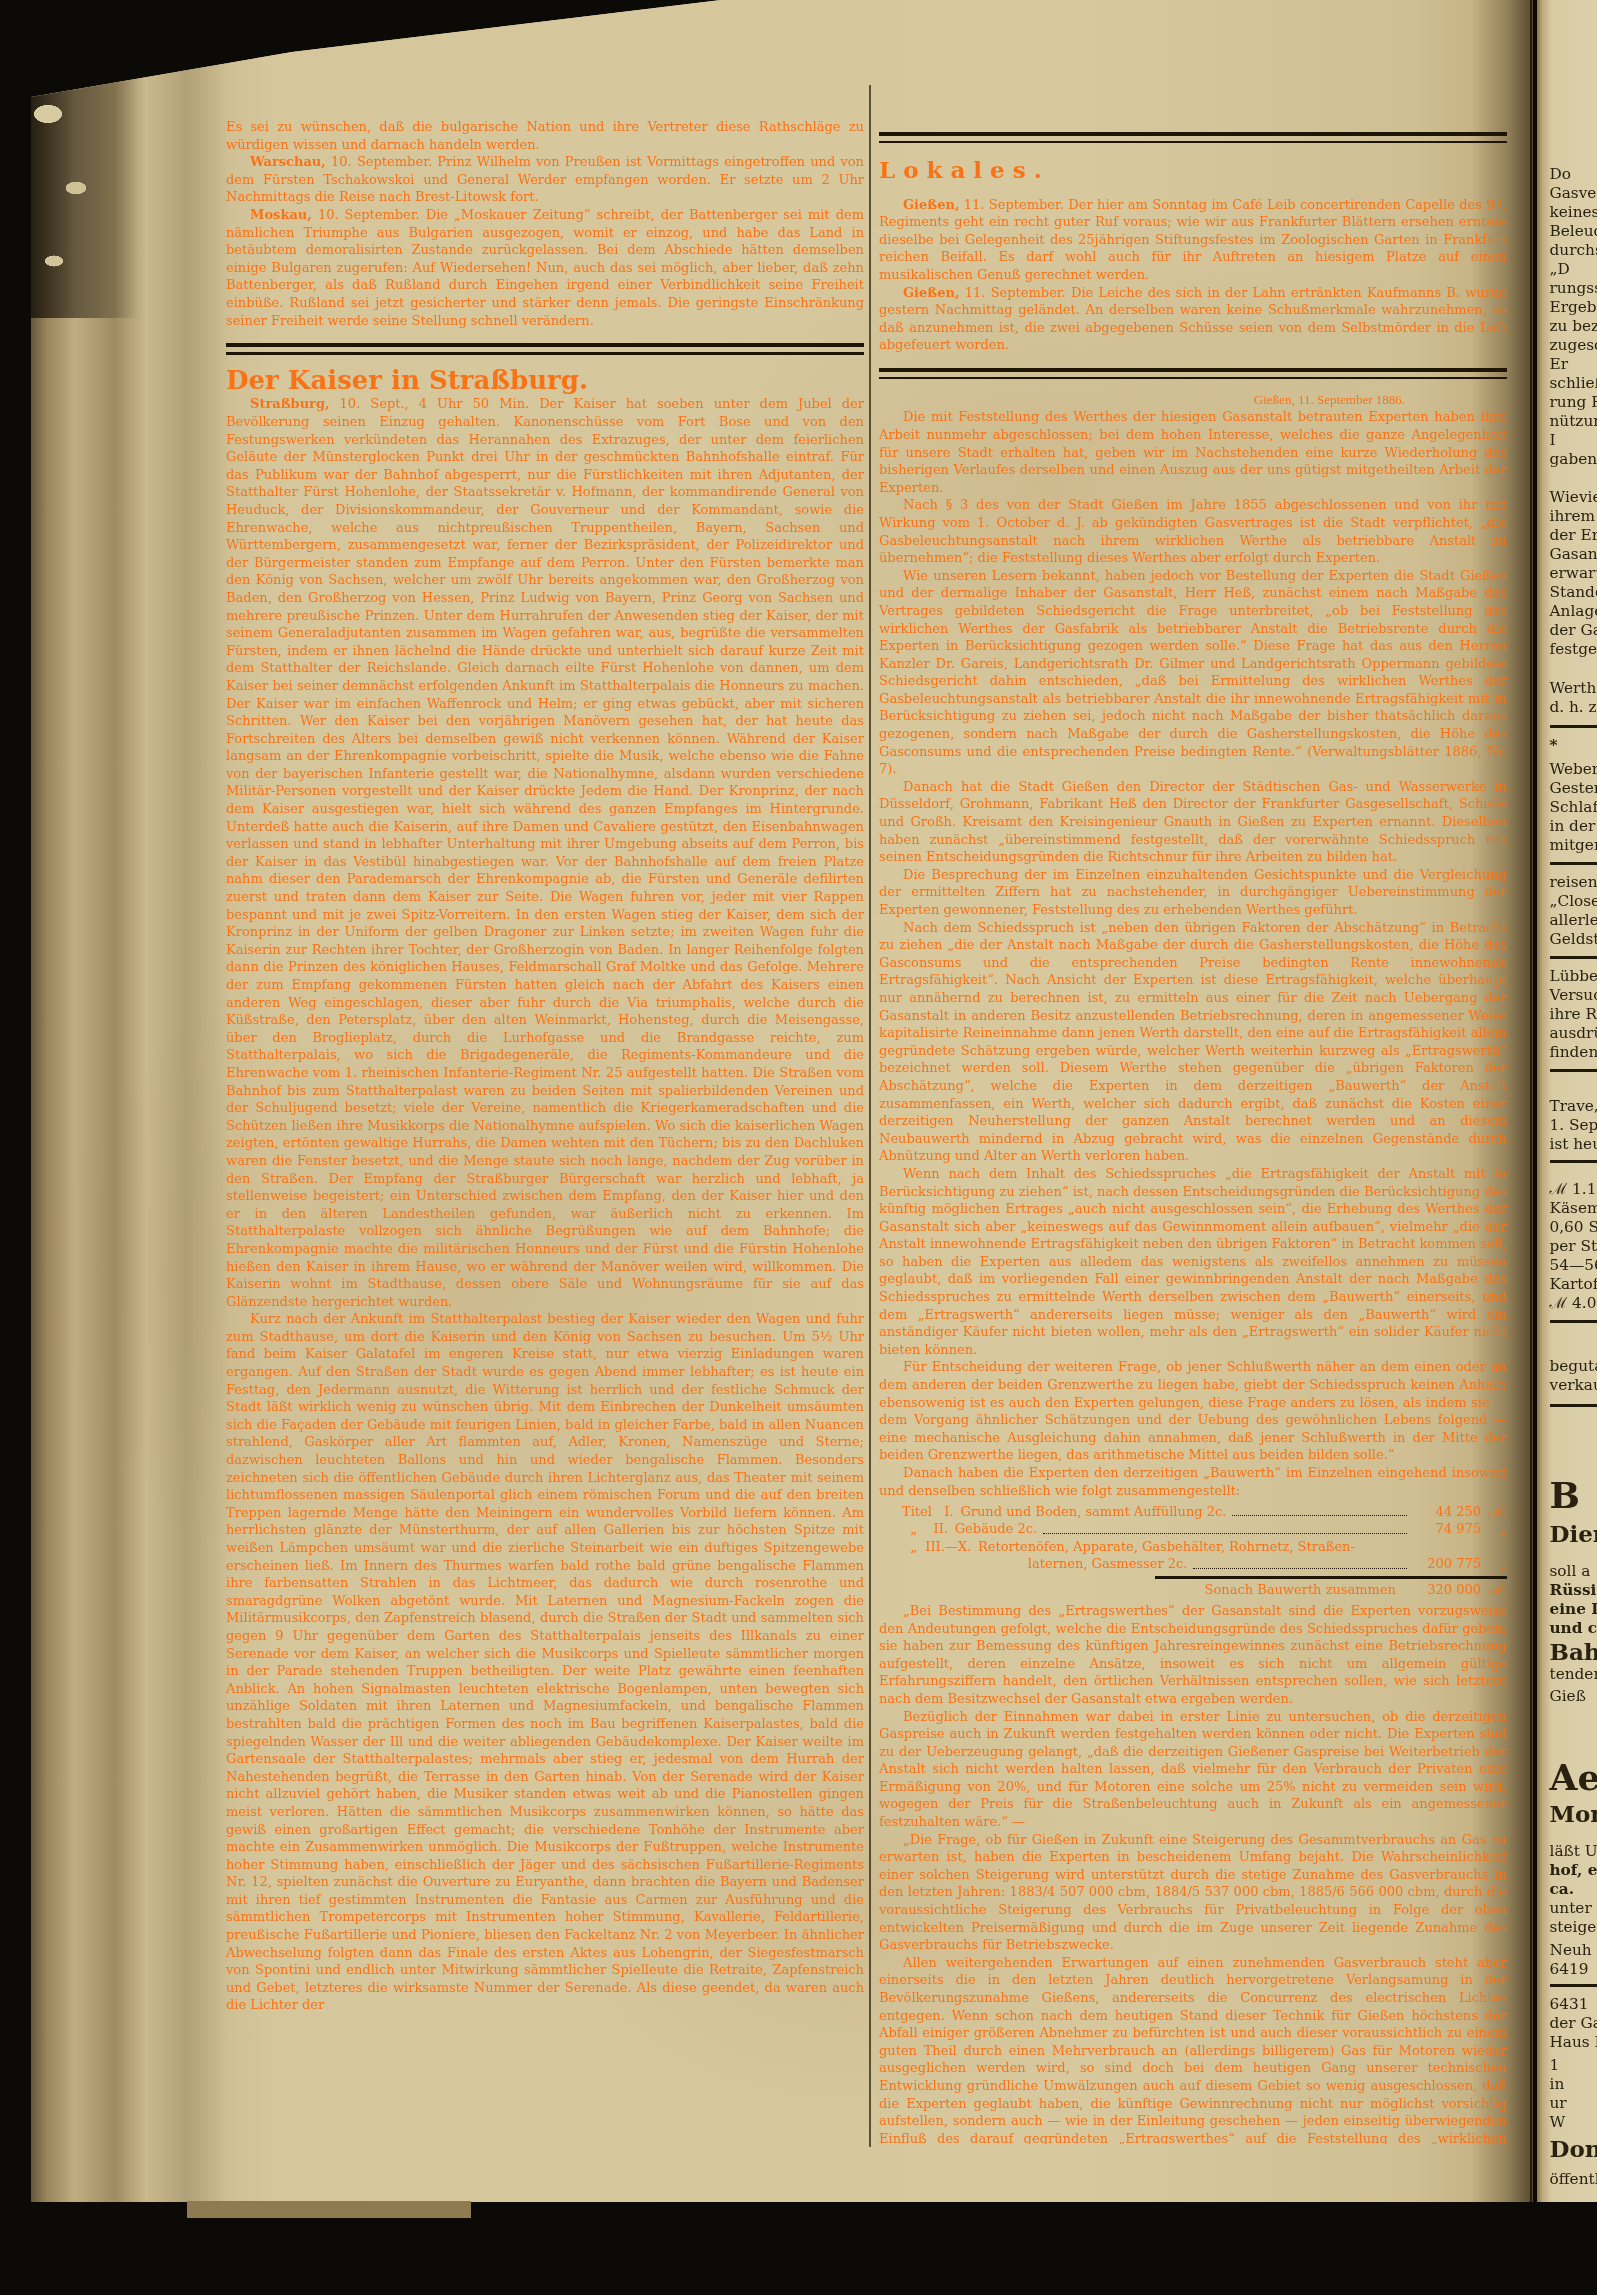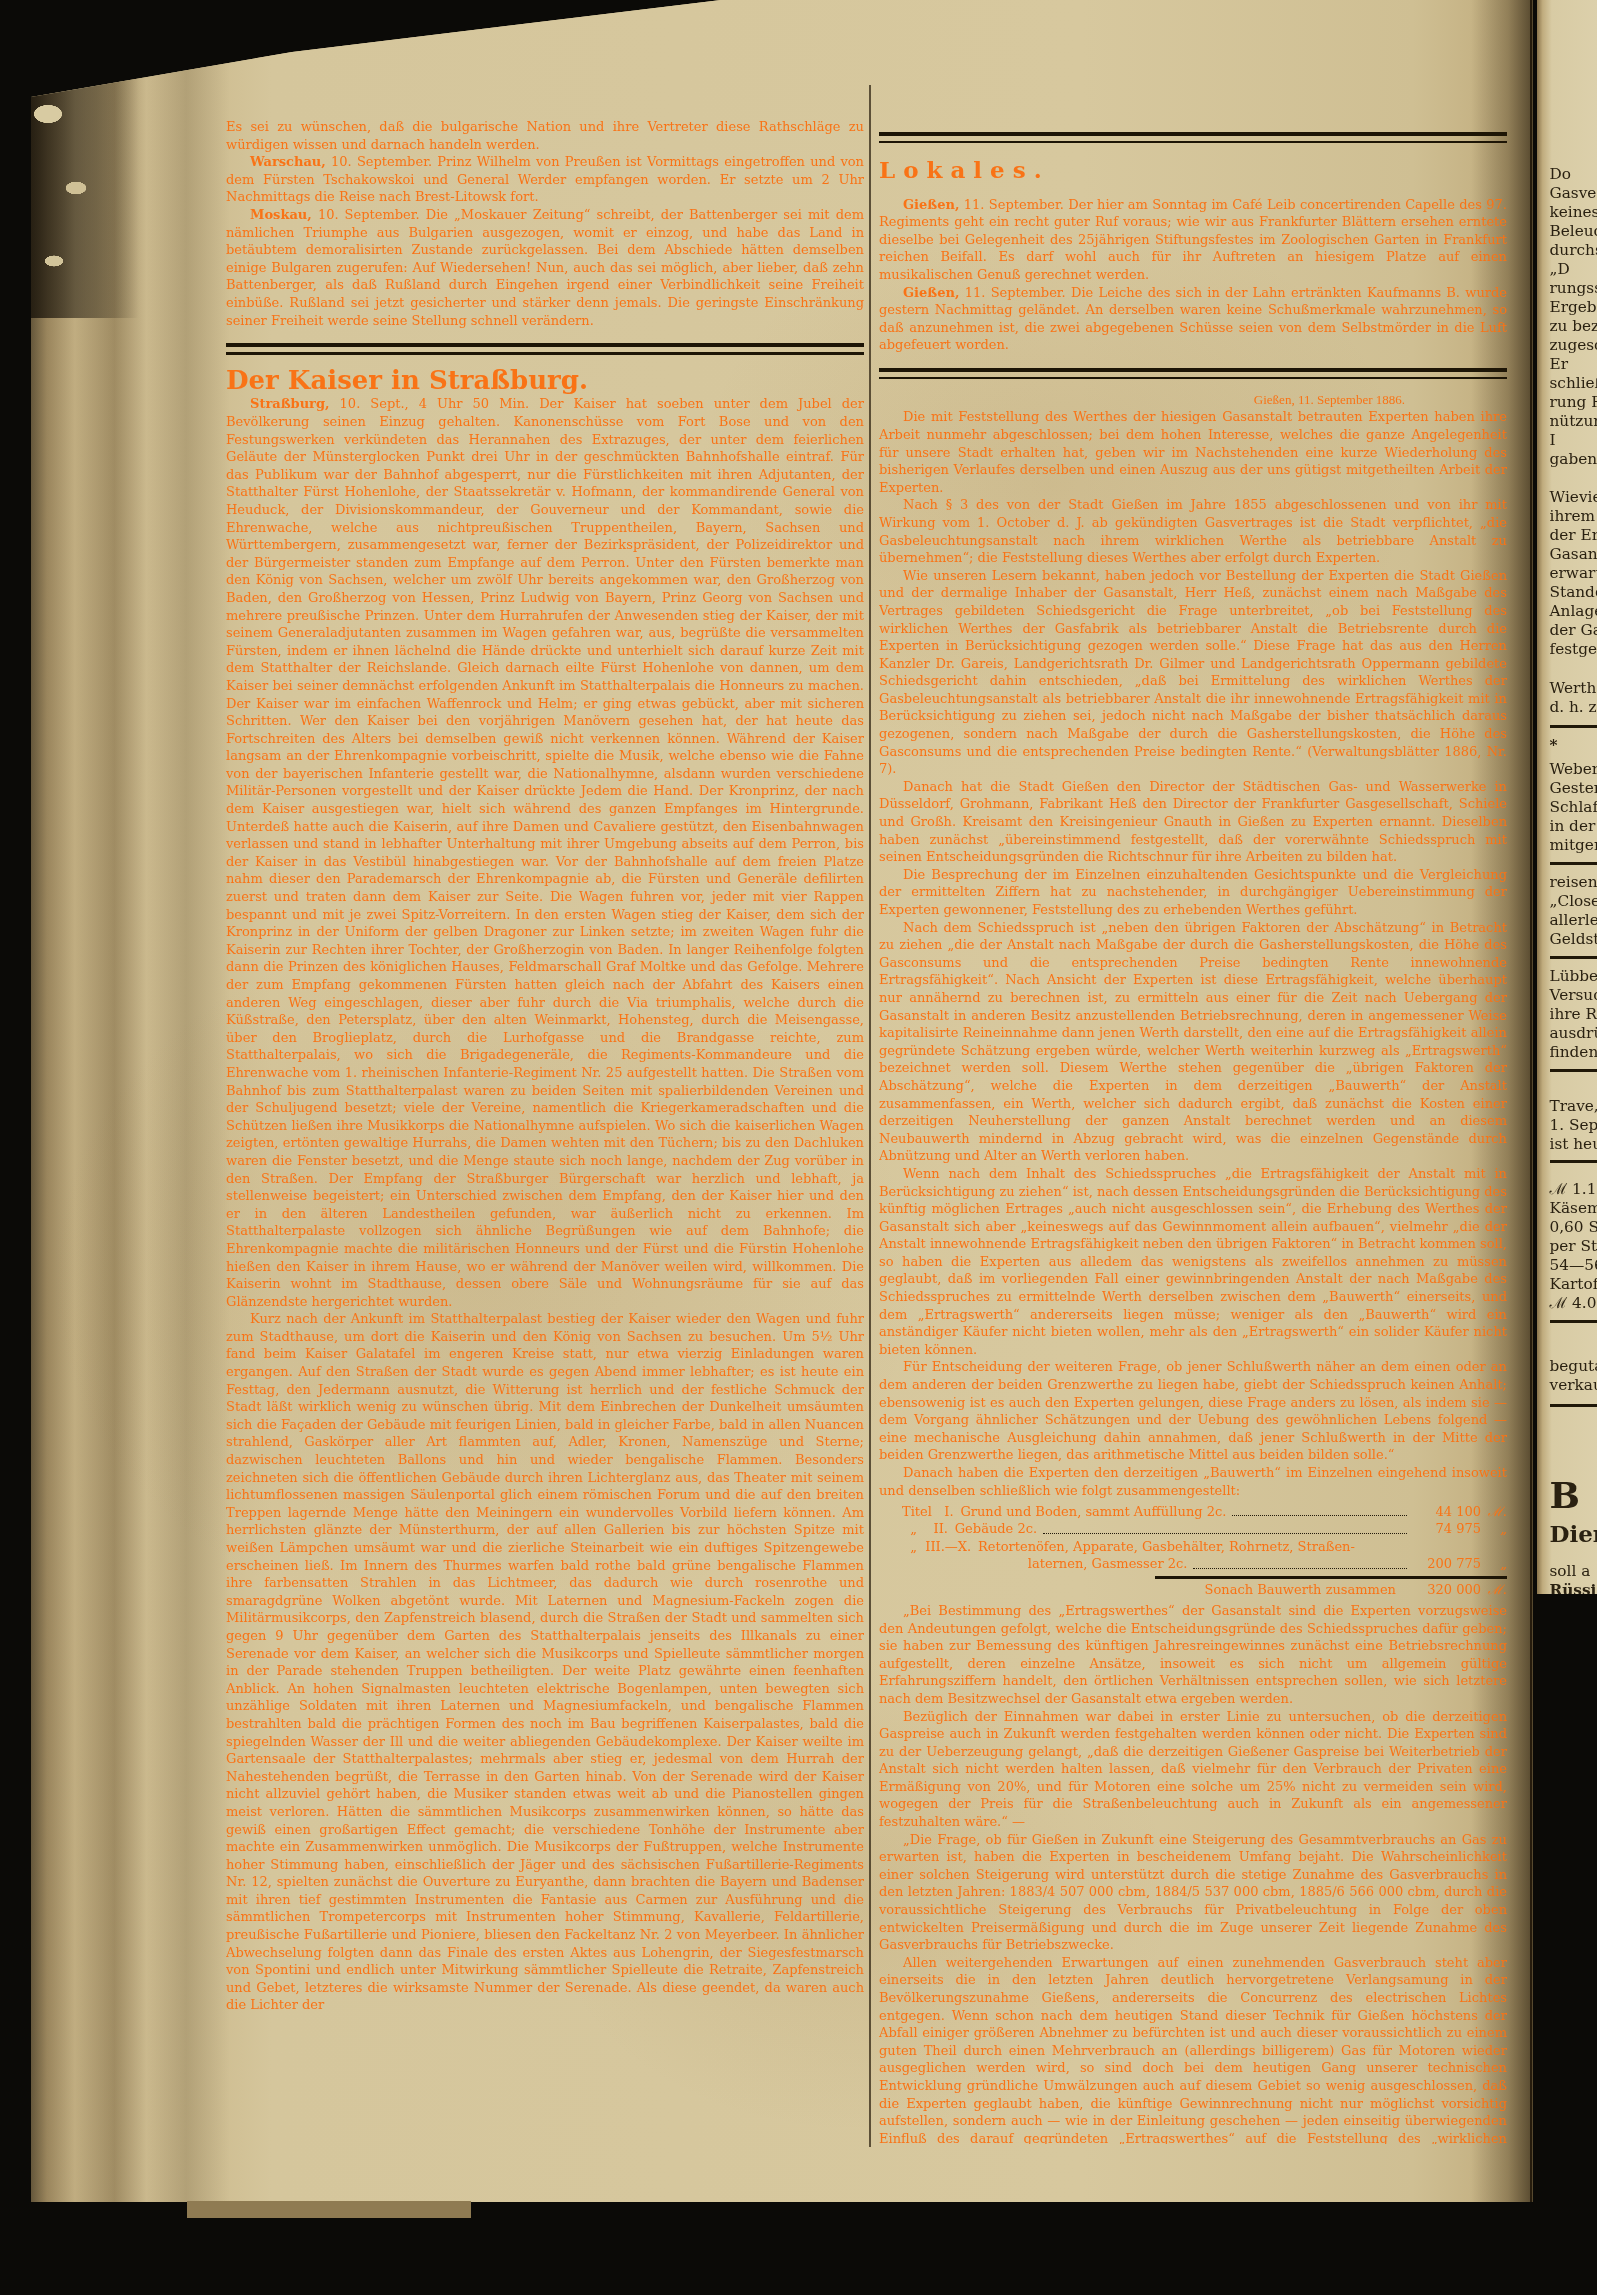--- a/index.html
+++ b/index.html
@@ -21,21 +21,21 @@
     background:
       radial-gradient(23px 14.8px at 17px 40px, #d8cba2 60%, transparent 62%),
       radial-gradient(17px 10.2px at 45px 114px, #cfc096 60%, transparent 62%),
       radial-gradient(14.8px 9px at 23px 187px, #d2c49a 60%, transparent 62%),
       linear-gradient(90deg, rgba(28,22,12,.85), rgba(40,32,18,.45) 60%, transparent);}
   .gutter{position:absolute;right:0;top:0;width:62px;height:100%;
     background:linear-gradient(90deg, transparent, rgba(58,42,18,.35) 60%, rgba(30,20,6,.65) 100%);}
   .fold-line{position:absolute;right:1.1px;top:0;width:2.3px;height:100%;background:rgba(25,16,5,.8);}
   .bottom-sliver{position:absolute;left:187px;top:2201px;width:284px;height:17px;background:#8f7b52;}
   
-  #strip{position:absolute;left:1537px;top:0;width:61px;height:1594px;overflow:hidden;
+  #strip{position:absolute;left:1537px;top:0;width:61px;height:2202px;overflow:hidden;
     background:linear-gradient(90deg,#8a744b 0,#c0ac7e 5.7px,#d8cba4 14.8px,#dcd0ab 100%);}
   #strip .inner{position:absolute;left:12.5px;top:0;width:114px;}
   .fr{font-family:"DejaVu Serif",serif;font-size:15.3px;line-height:19px;color:#2a2111;white-space:nowrap;}
   .fr.b{font-weight:bold;}
   .fr.h1{font-weight:bold;font-size:36px;line-height:40px;}
   .fr.h2{font-weight:bold;font-size:23px;line-height:27px;}
   .fr.r{height:0;border-top:3.4px solid #201808;margin:8px 0;width:51px;}
   
   .col{position:absolute;top:118px;height:2026px;overflow:hidden;
     font-family:"DejaVu Serif",serif;font-size:13px;line-height:17.6px;color:#f97316;text-align:justify;}
@@ -128,21 +128,21 @@
         <p class="para ind">Für Entscheidung der weiteren Frage, ob jener Schlußwerth näher an dem einen oder an dem anderen der beiden Grenzwerthe zu liegen habe, giebt der Schiedsspruch keinen Anhalt; ebensowenig ist es auch den Experten gelungen, diese Frage anders zu lösen, als indem sie — dem Vorgang ähnlicher Schätzungen und der Uebung des gewöhnlichen Lebens folgend — eine mechanische Ausgleichung dahin annahmen, daß jener Schlußwerth in der Mitte der beiden Grenzwerthe liegen, das arithmetische Mittel aus beiden bilden solle.“</p>
         <p class="para ind">Danach haben die Experten den derzeitigen „Bauwerth“ im Einzelnen eingehend insoweit und denselben schließlich wie folgt zusammengestellt:</p>
       </div>
     <div class="vtable">
       <div>
 
       <div class="trow">
             <span class="tnum">Titel   I.</span>
             <span class="tlbl">Grund und Boden, sammt Auffüllung 2c.</span>
             <span class="tdots"></span>
-            <span class="tval">44 100</span>
+            <span class="tval">44 250</span>
             <span class="tcur">ℳ.</span>
           </div>
           <div class="trow">
             <span class="tnum">  „    II.</span>
             <span class="tlbl">Gebäude 2c.</span>
             <span class="tdots"></span>
             <span class="tval">74 975</span>
             <span class="tcur">„</span>
           </div>
           <div class="trow nodots">

